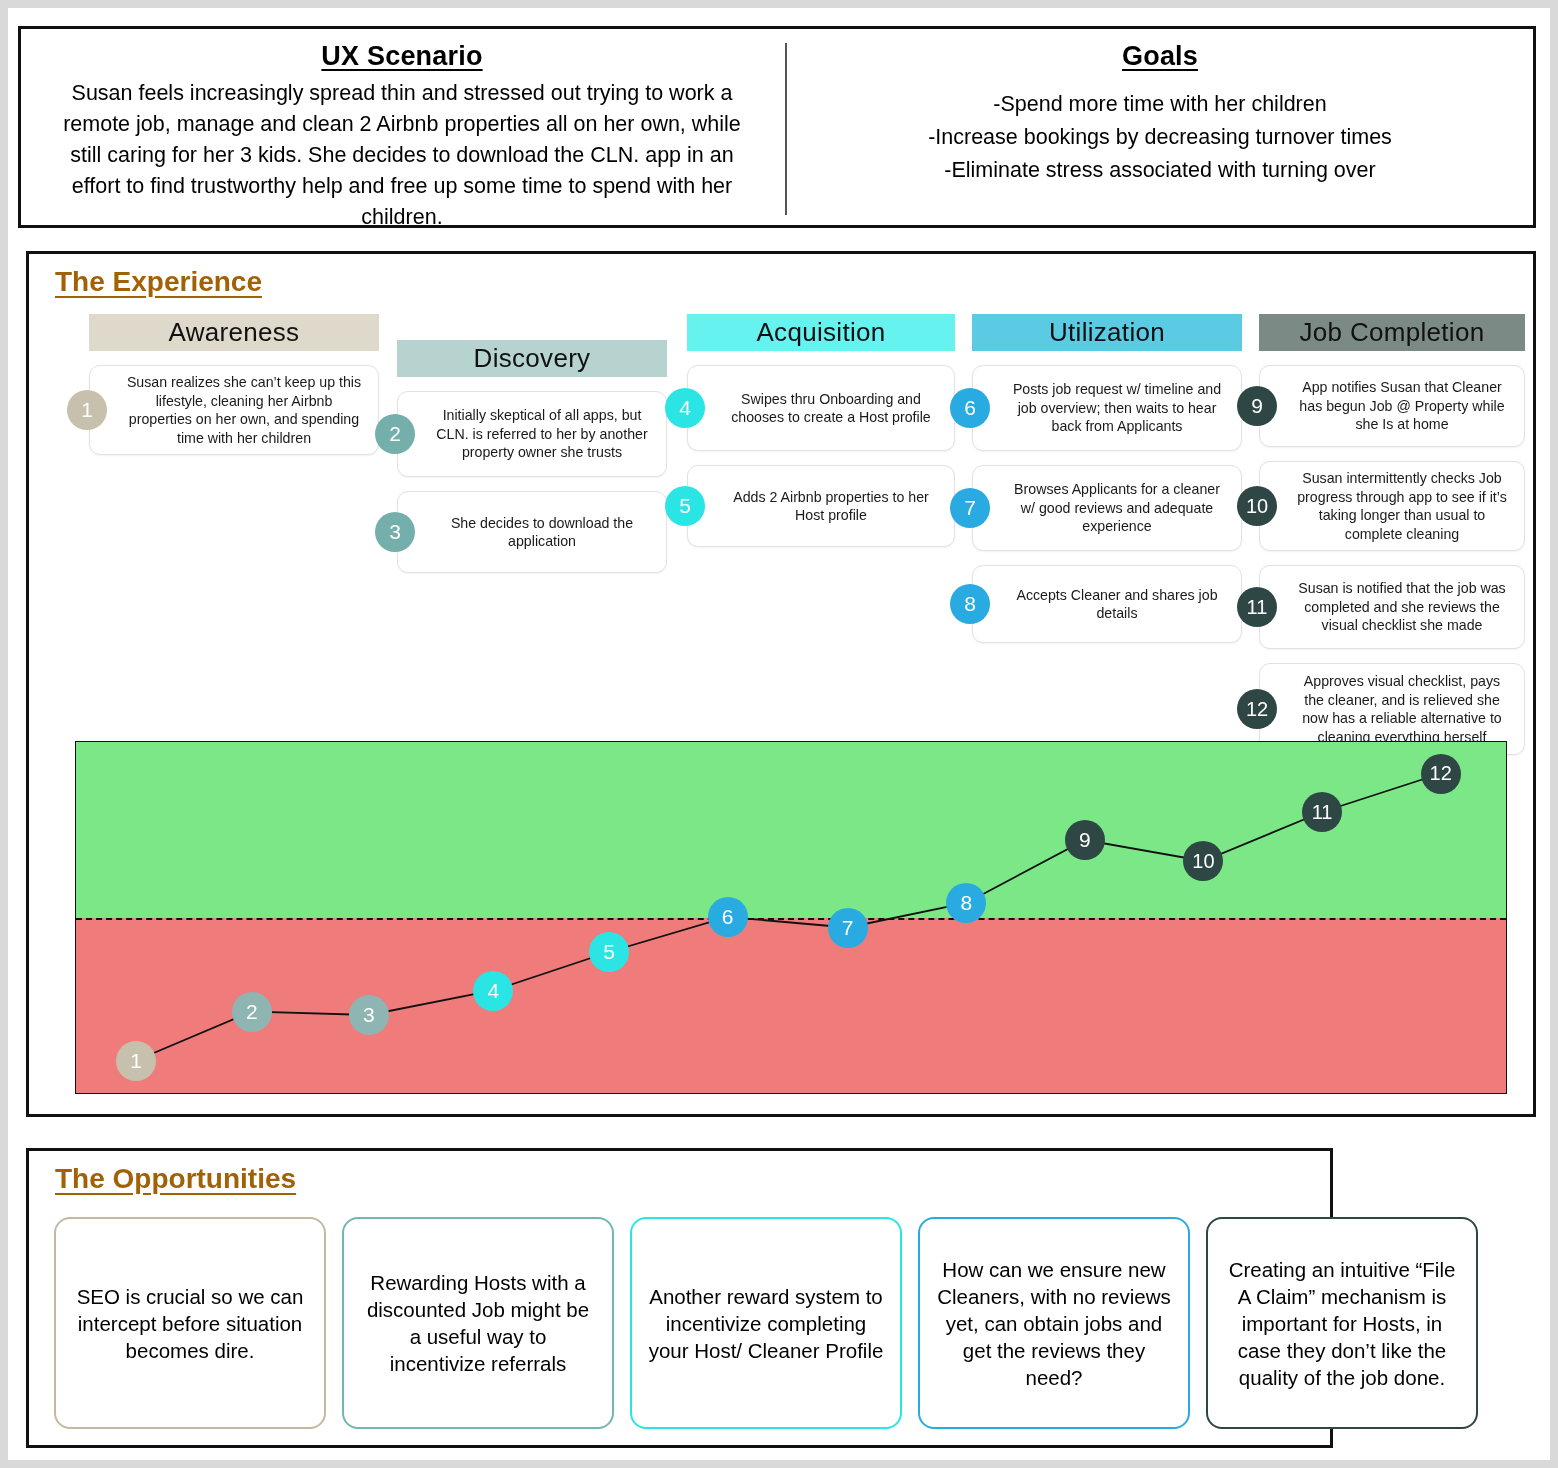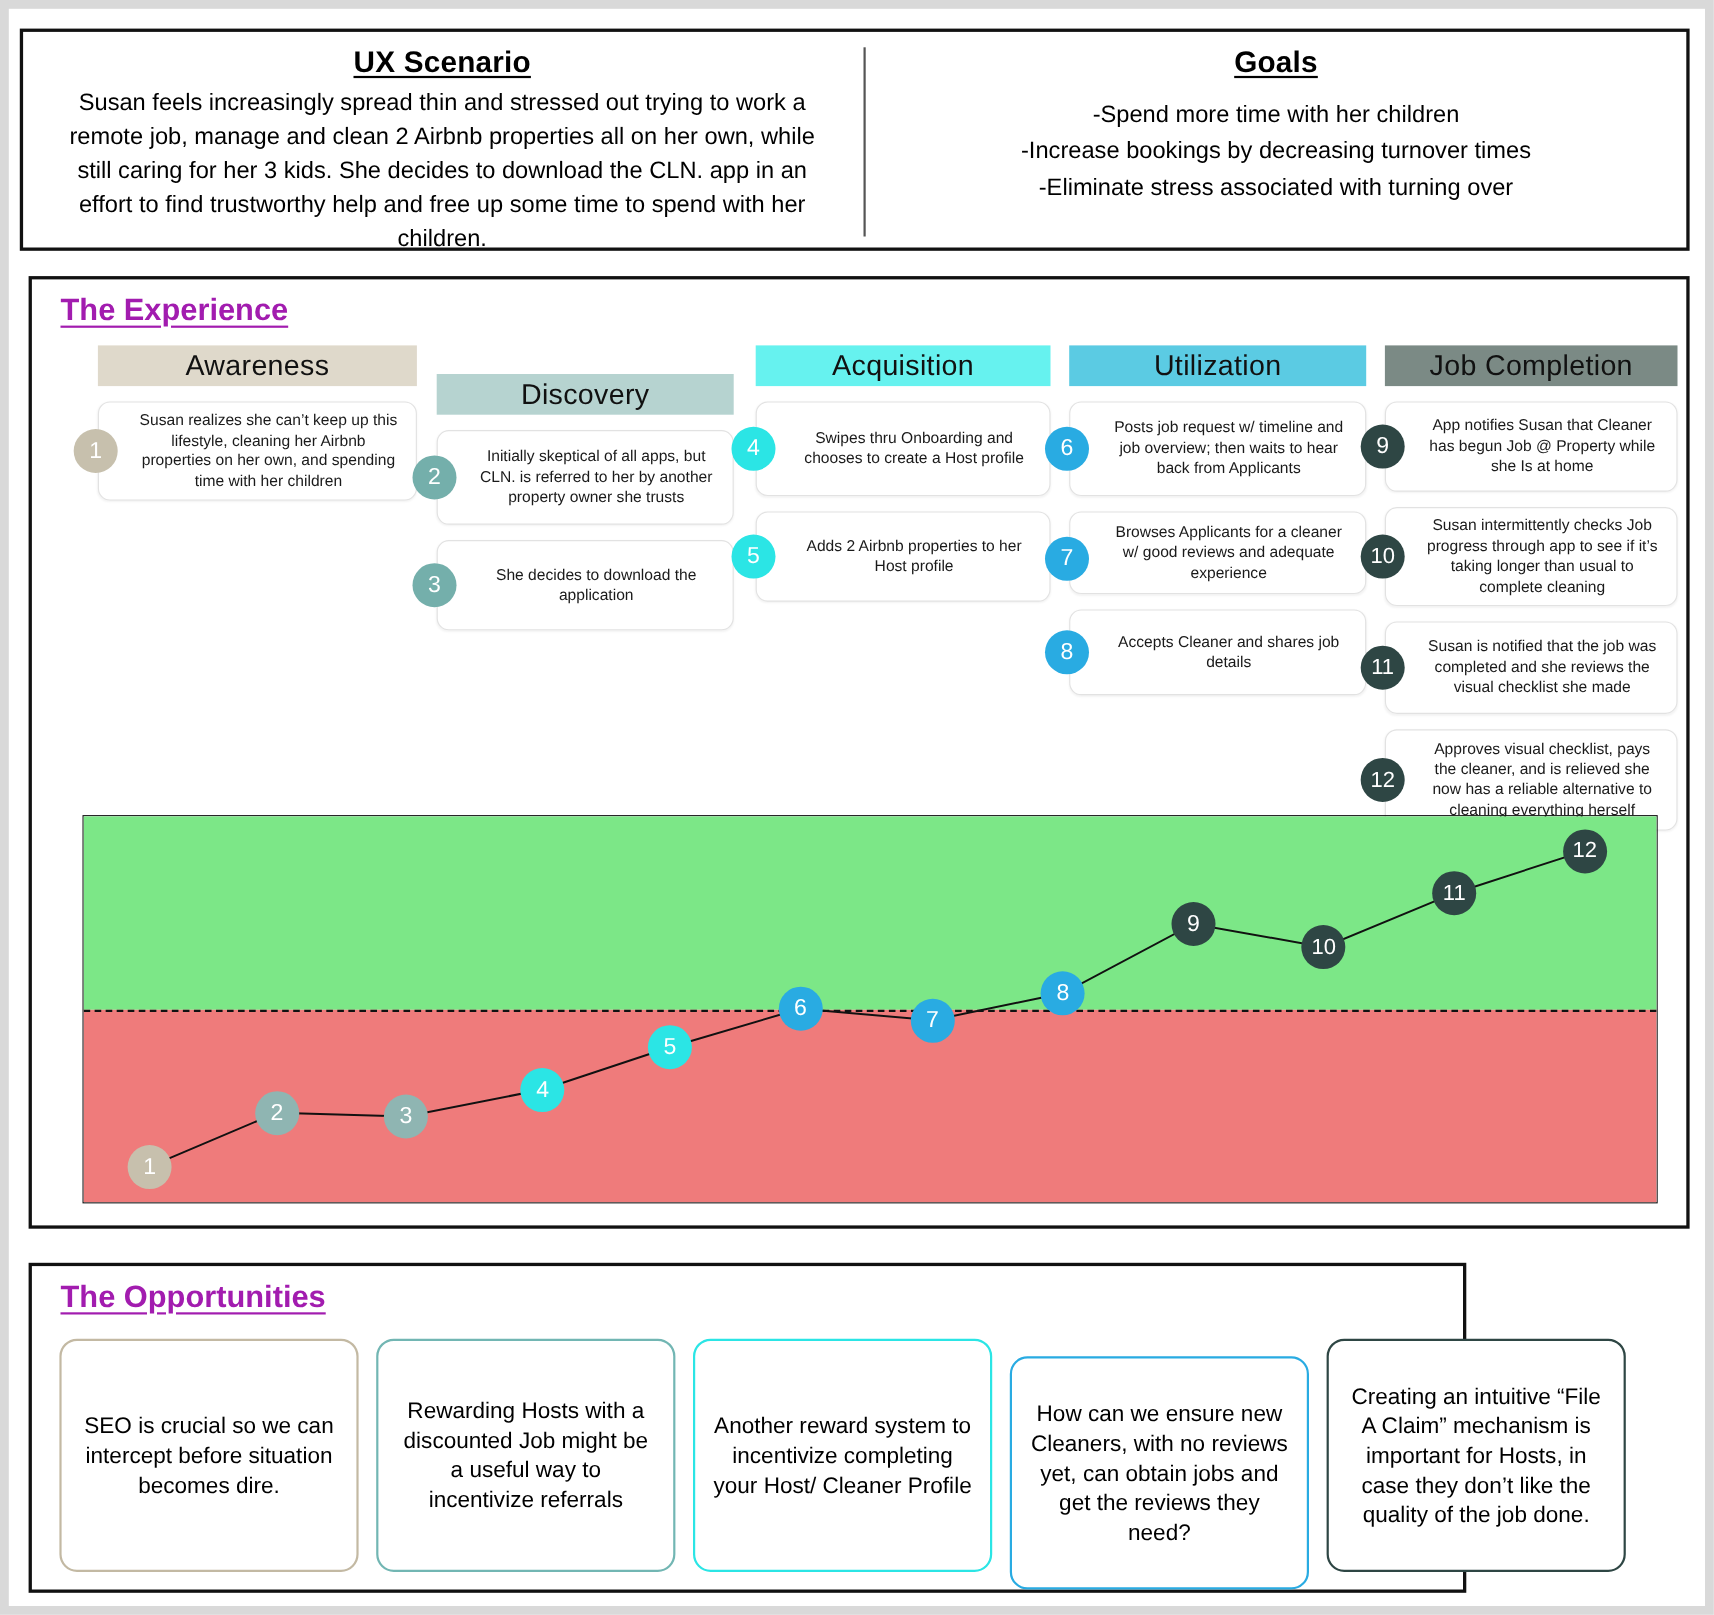--- a/index.html
+++ b/index.html
@@ -43,21 +43,21 @@
   .sec-body{
     font-size:21.5px;line-height:31px;color:#000;
     text-align:center;margin:0;max-width:700px;
   }
   .goal-line{font-size:21.5px;line-height:33px;color:#000;text-align:center;}
 
   
   #experience-panel{left:18px;top:243px;width:1510px;height:866px;}
   .panel-heading{
     position:absolute;left:26px;top:12px;
-    font-size:28px;font-weight:bold;color:#a21caf;
+    font-size:28px;font-weight:bold;color:#a16207;
     text-decoration:underline;text-underline-offset:5px;
   }
   .phase-col{position:absolute;top:60px;}
   .phase-head{
     height:37px;line-height:37px;text-align:center;
     font-size:26px;color:#111;letter-spacing:.3px;
     white-space:nowrap;
   }
   .card-wrap{position:relative;margin-top:14px;}
   .card{
@@ -186,21 +186,21 @@
         </div>
         <div class="phase-col" style="left: 943px; width: 270px;">
           <div class="phase-head" style="background: rgb(91, 203, 227);">Utilization</div>
           <div class="card-wrap">
             <div class="card" style="height: 86px;">
               <div class="card-text">Posts job request w/ timeline and job overview; then waits to hear back from Applicants</div>
             </div>
             <div class="num-badge" style="background: rgb(41, 171, 226); top: 23px;">6</div>
           </div>
           <div class="card-wrap">
-            <div class="card" style="height: 75px;">
+            <div class="card" style="height: 86px;">
               <div class="card-text">Browses Applicants for a cleaner w/ good reviews and adequate experience</div>
             </div>
             <div class="num-badge" style="background: rgb(41, 171, 226); top: 23px;">7</div>
           </div>
           <div class="card-wrap">
             <div class="card" style="height: 78px;">
               <div class="card-text">Accepts Cleaner and shares job details</div>
             </div>
             <div class="num-badge" style="background: rgb(41, 171, 226); top: 19px;">8</div>
           </div>
@@ -263,21 +263,21 @@
     <div class="opp-row" id="opp-row">
         <div class="opp-card" style="border-color: rgb(195, 185, 163);">
           <div class="opp-text">SEO is crucial so we can intercept before situation becomes dire.</div>
         </div>
         <div class="opp-card" style="border-color: rgb(114, 182, 179);">
           <div class="opp-text">Rewarding Hosts with a discounted Job might be a useful way to incentivize referrals</div>
         </div>
         <div class="opp-card" style="border-color: rgb(43, 229, 229);">
           <div class="opp-text">Another reward system to incentivize completing your Host/ Cleaner Profile</div>
         </div>
-        <div class="opp-card" style="border-color: rgb(41, 171, 226); margin-top: 16px;">
+        <div class="opp-card" style="border-color: rgb(41, 171, 226);">
           <div class="opp-text">How can we ensure new Cleaners, with no reviews yet, can obtain jobs and get the reviews they need?</div>
         </div>
         <div class="opp-card" style="border-color: rgb(46, 70, 68);">
           <div class="opp-text">Creating an intuitive “File A Claim” mechanism is important for Hosts, in case they don’t like the quality of the job done.</div>
         </div>
       </div>
   </div>
 
 </div>
 

